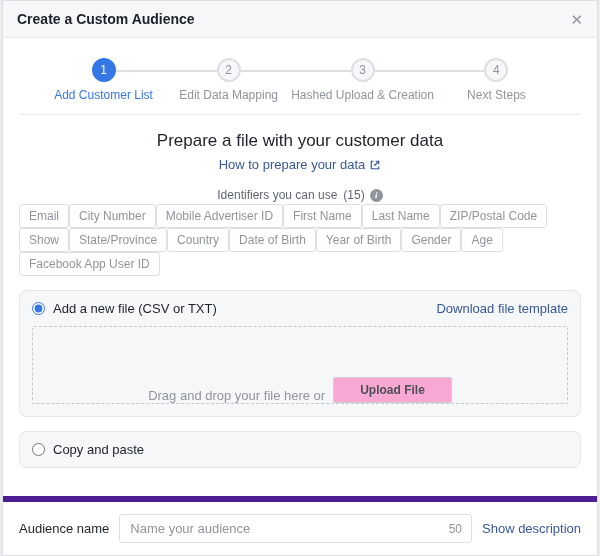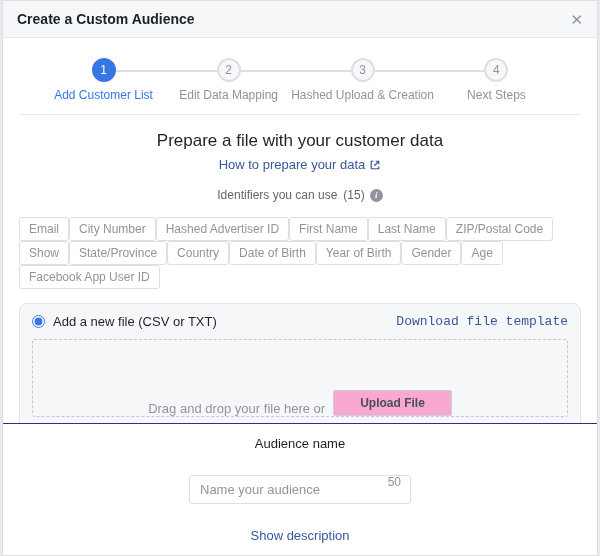--- a/index.html
+++ b/index.html
@@ -113,21 +113,21 @@
       color: #385898;
       font-size: 13px;
       cursor: pointer;
       margin-bottom: 16px;
     }
     .help-link svg { width: 12px; height: 12px; }
     .identifiers-label {
       text-align: right;
       font-size: 12px;
       color: #616770;
-      margin-bottom: 15px;
+      margin-bottom: 2px;
       display: flex;
       justify-content: center;
       align-items: center;
       gap: 5px;
     }
     .info-icon {
       width: 13px;
       height: 13px;
       border-radius: 50%;
       background: #90949c;
@@ -175,21 +175,20 @@
       color: #1d2129;
       cursor: pointer;
     }
     .radio-row input[type=radio] {
       accent-color: #3578e5;
     }
     .template-link {
       color: #385898;
       font-size: 13px;
       cursor: pointer;
-      font-family: Liberation Mono, monospace;
     }
     .dropzone {
       margin: 0 12px 12px 12px;
       border: 1px dashed #c4c7cc;
       border-radius: 2px;
       height: 78px;
       display: flex;
       align-items: flex-end;
       justify-content: center;
       gap: 8px;
@@ -200,36 +199,36 @@
       border: 1px solid #ccd0d5;
       background: #f9a8d4;
       color: #4b4f56;
       font-size: 12px;
       font-weight: 600;
       padding: 5px 26px;
       border-radius: 2px;
       cursor: pointer;
     }
     .footer {
-      border-top: 1px solid #4c1d95;
+      border-top: 6px solid #4c1d95;
       padding: 12px 16px;
       display: flex;
       align-items: center;
-      gap: 24px;
-      flex-direction: column;
+      gap: 10px;
     }
     .footer-label {
       font-size: 13px;
       color: #1d2129;
       white-space: nowrap;
     }
     .audience-input-wrap {
       flex: 1;
       position: relative;
       display: flex;
+      align-items: center;
     }
     .audience-input {
       width: 100%;
       border: 1px solid #dddfe2;
       border-radius: 3px;
       padding: 6px 34px 6px 10px;
       font-size: 13px;
       color: #1d2129;
     }
     .audience-input::placeholder { color: #90949c; }
@@ -294,21 +293,21 @@
 
     <div class="identifiers-label">
       <span>Identifiers you can use</span>
       <span class="icon-count">(15)</span>
       <span class="info-icon">i</span>
     </div>
 
     <div class="chips">
       <div class="chip">Email</div>
       <div class="chip">City Number</div>
-      <div class="chip">Hashed Advertiser ID</div>
+      <div class="chip">Mobile Advertiser ID</div>
       <div class="chip">First Name</div>
       <div class="chip">Last Name</div>
       <div class="chip">ZIP/Postal Code</div>
       <div class="chip">Show</div>
       <div class="chip">State/Province</div>
       <div class="chip">Country</div>
       <div class="chip">Date of Birth</div>
       <div class="chip">Year of Birth</div>
       <div class="chip">Gender</div>
       <div class="chip">Age</div>

